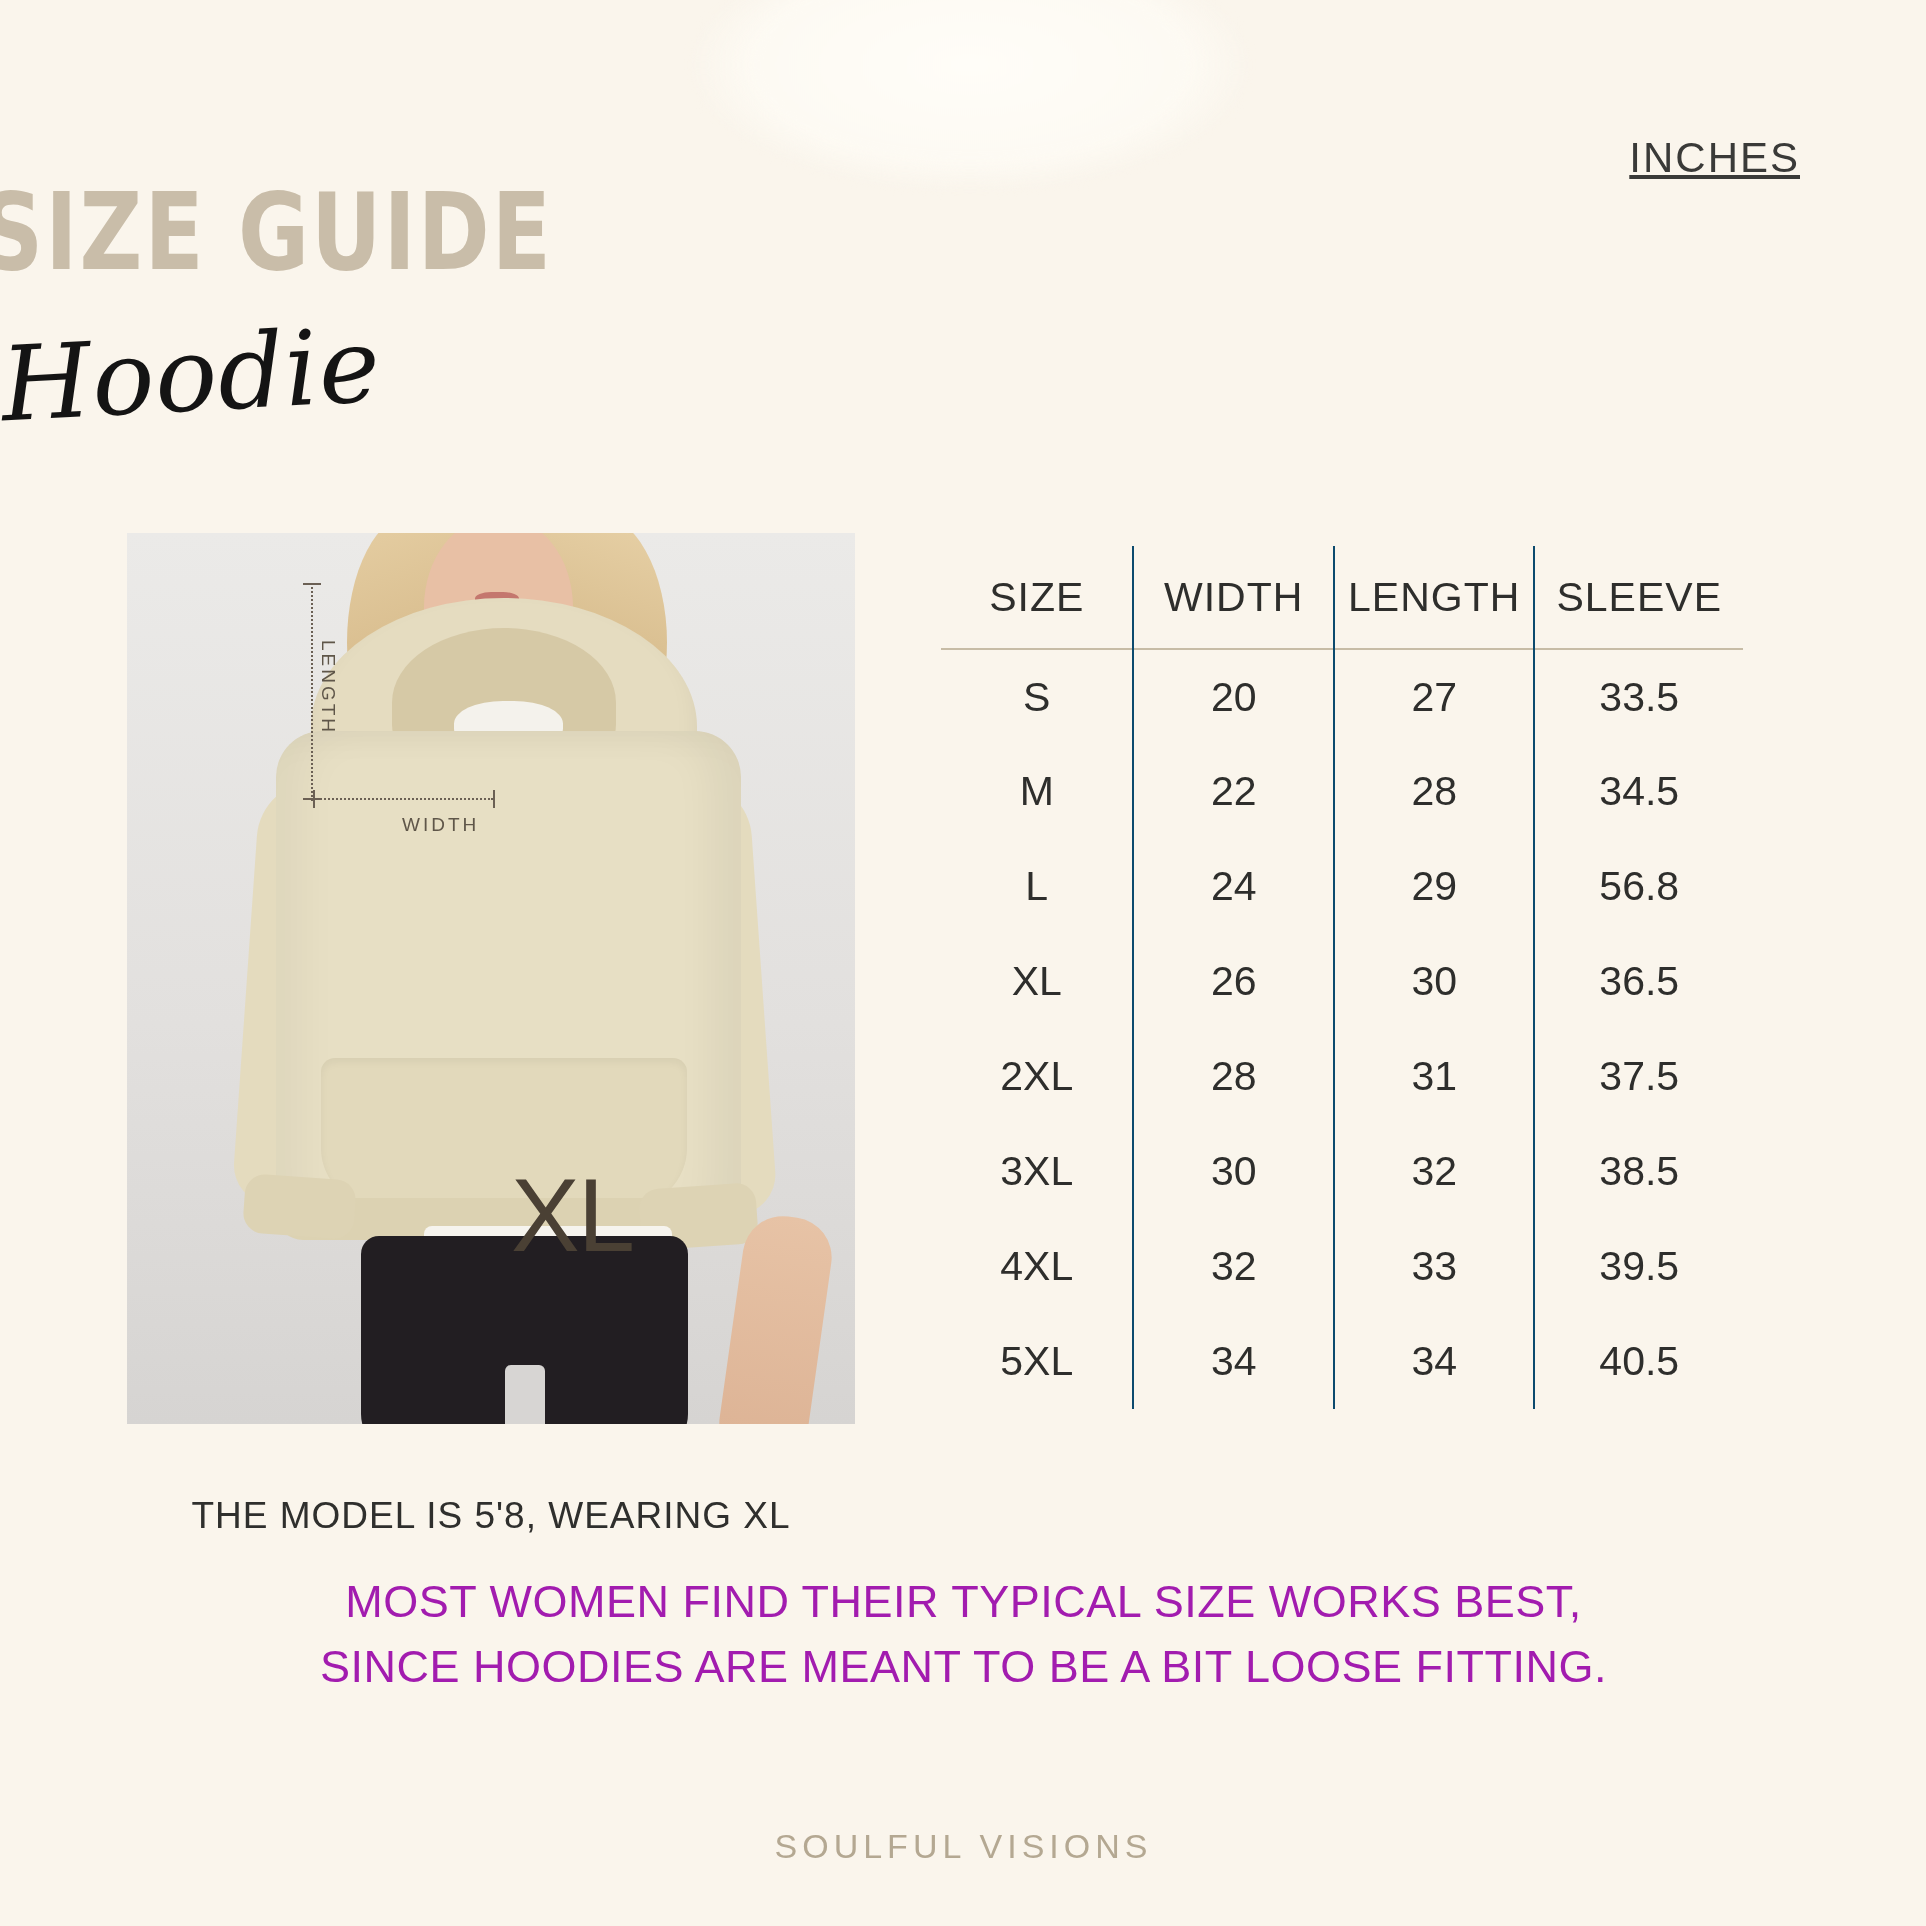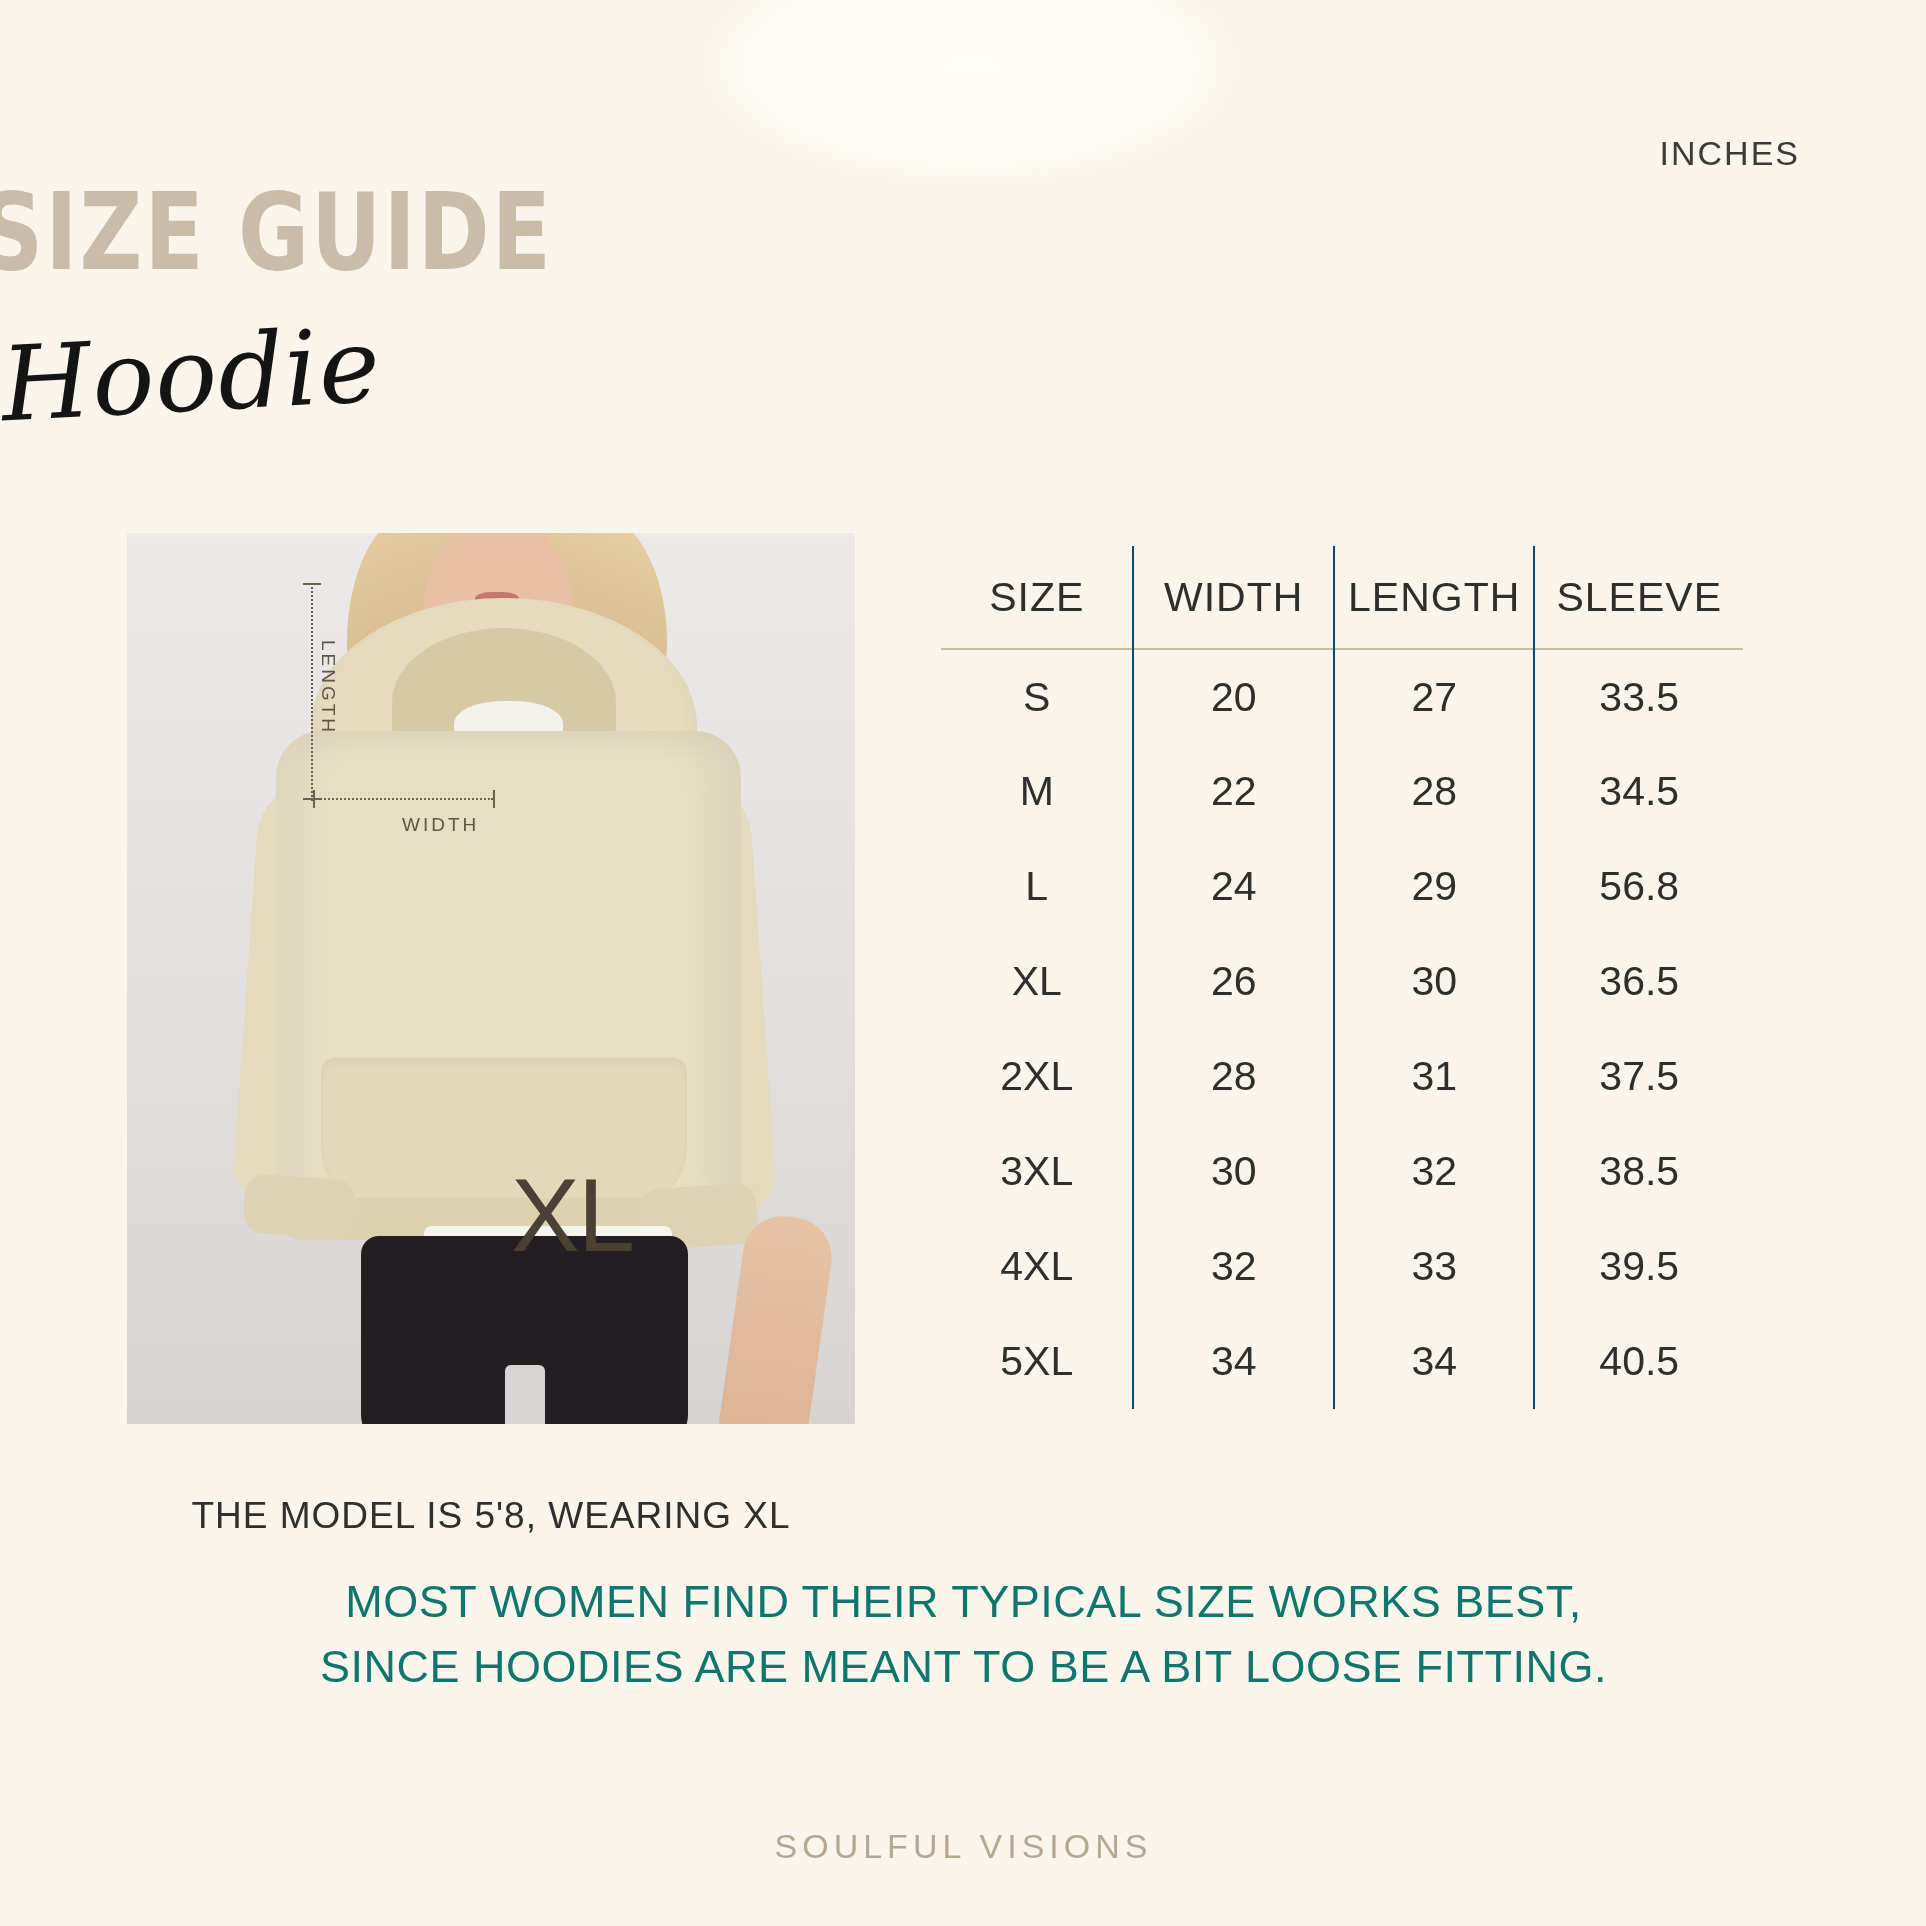--- a/index.html
+++ b/index.html
@@ -24,23 +24,24 @@
     width: 554px;
     height: 248px;
     border-radius: 50%;
     background: radial-gradient(ellipse at center, #fffdf8 0%, #fdfaf3 55%, rgba(250,245,236,0) 72%);
     filter: blur(6px);
   }
   .inches {
     position: absolute;
     right: 127px;
     top: 134px;
-    font-size: 34px;
+    font-size: 42px;
     letter-spacing: 2px;
     color: #3a3a38;
+    text-decoration: underline;
   }
   .title-wrap {
     position: absolute;
     left: 0; right: 0;
     top: 183px;
   }
   .size-guide {
     font-family: "DejaVu Sans", sans-serif;
     font-weight: bold;
     font-size: 85px;
@@ -307,21 +308,21 @@
   col.c-length { width: 25%; }
   col.c-sleeve { width: 26%; }
   
   .note {
     position: absolute;
     left: 0; right: 0;
     top: 1569px;
     text-align: center;
     font-size: 45px;
     line-height: 1.45;
-    color: #0f766e;
+    color: #a21caf;
     letter-spacing: 0.5px;
   }
   .note .ul {
     text-decoration: underline;
     text-decoration-color: #46576a;
     text-decoration-thickness: 4px;
     text-underline-offset: 8px;
   }
   .brand {
     position: absolute;

